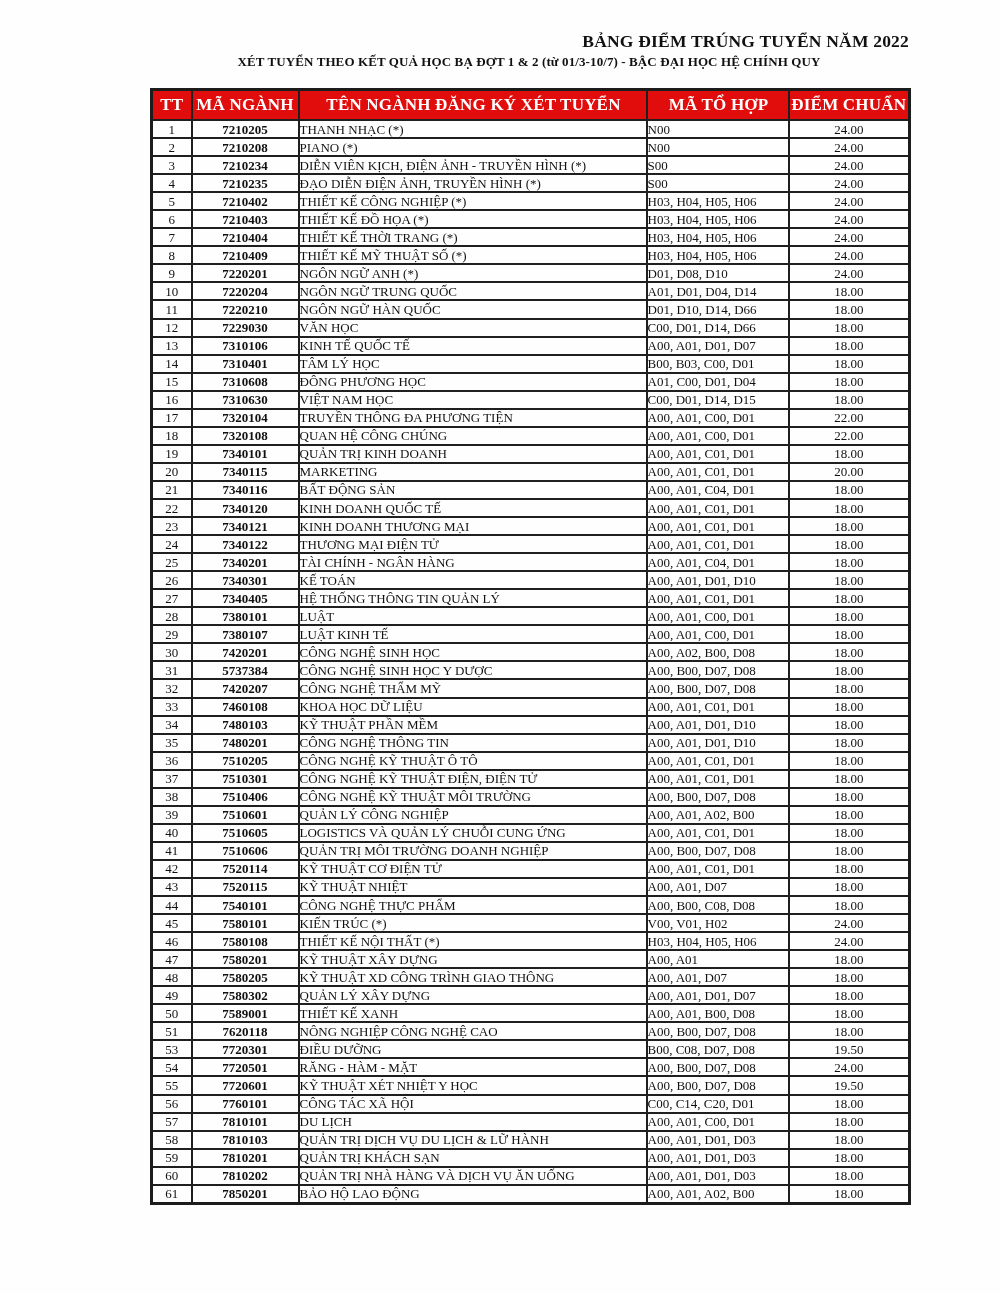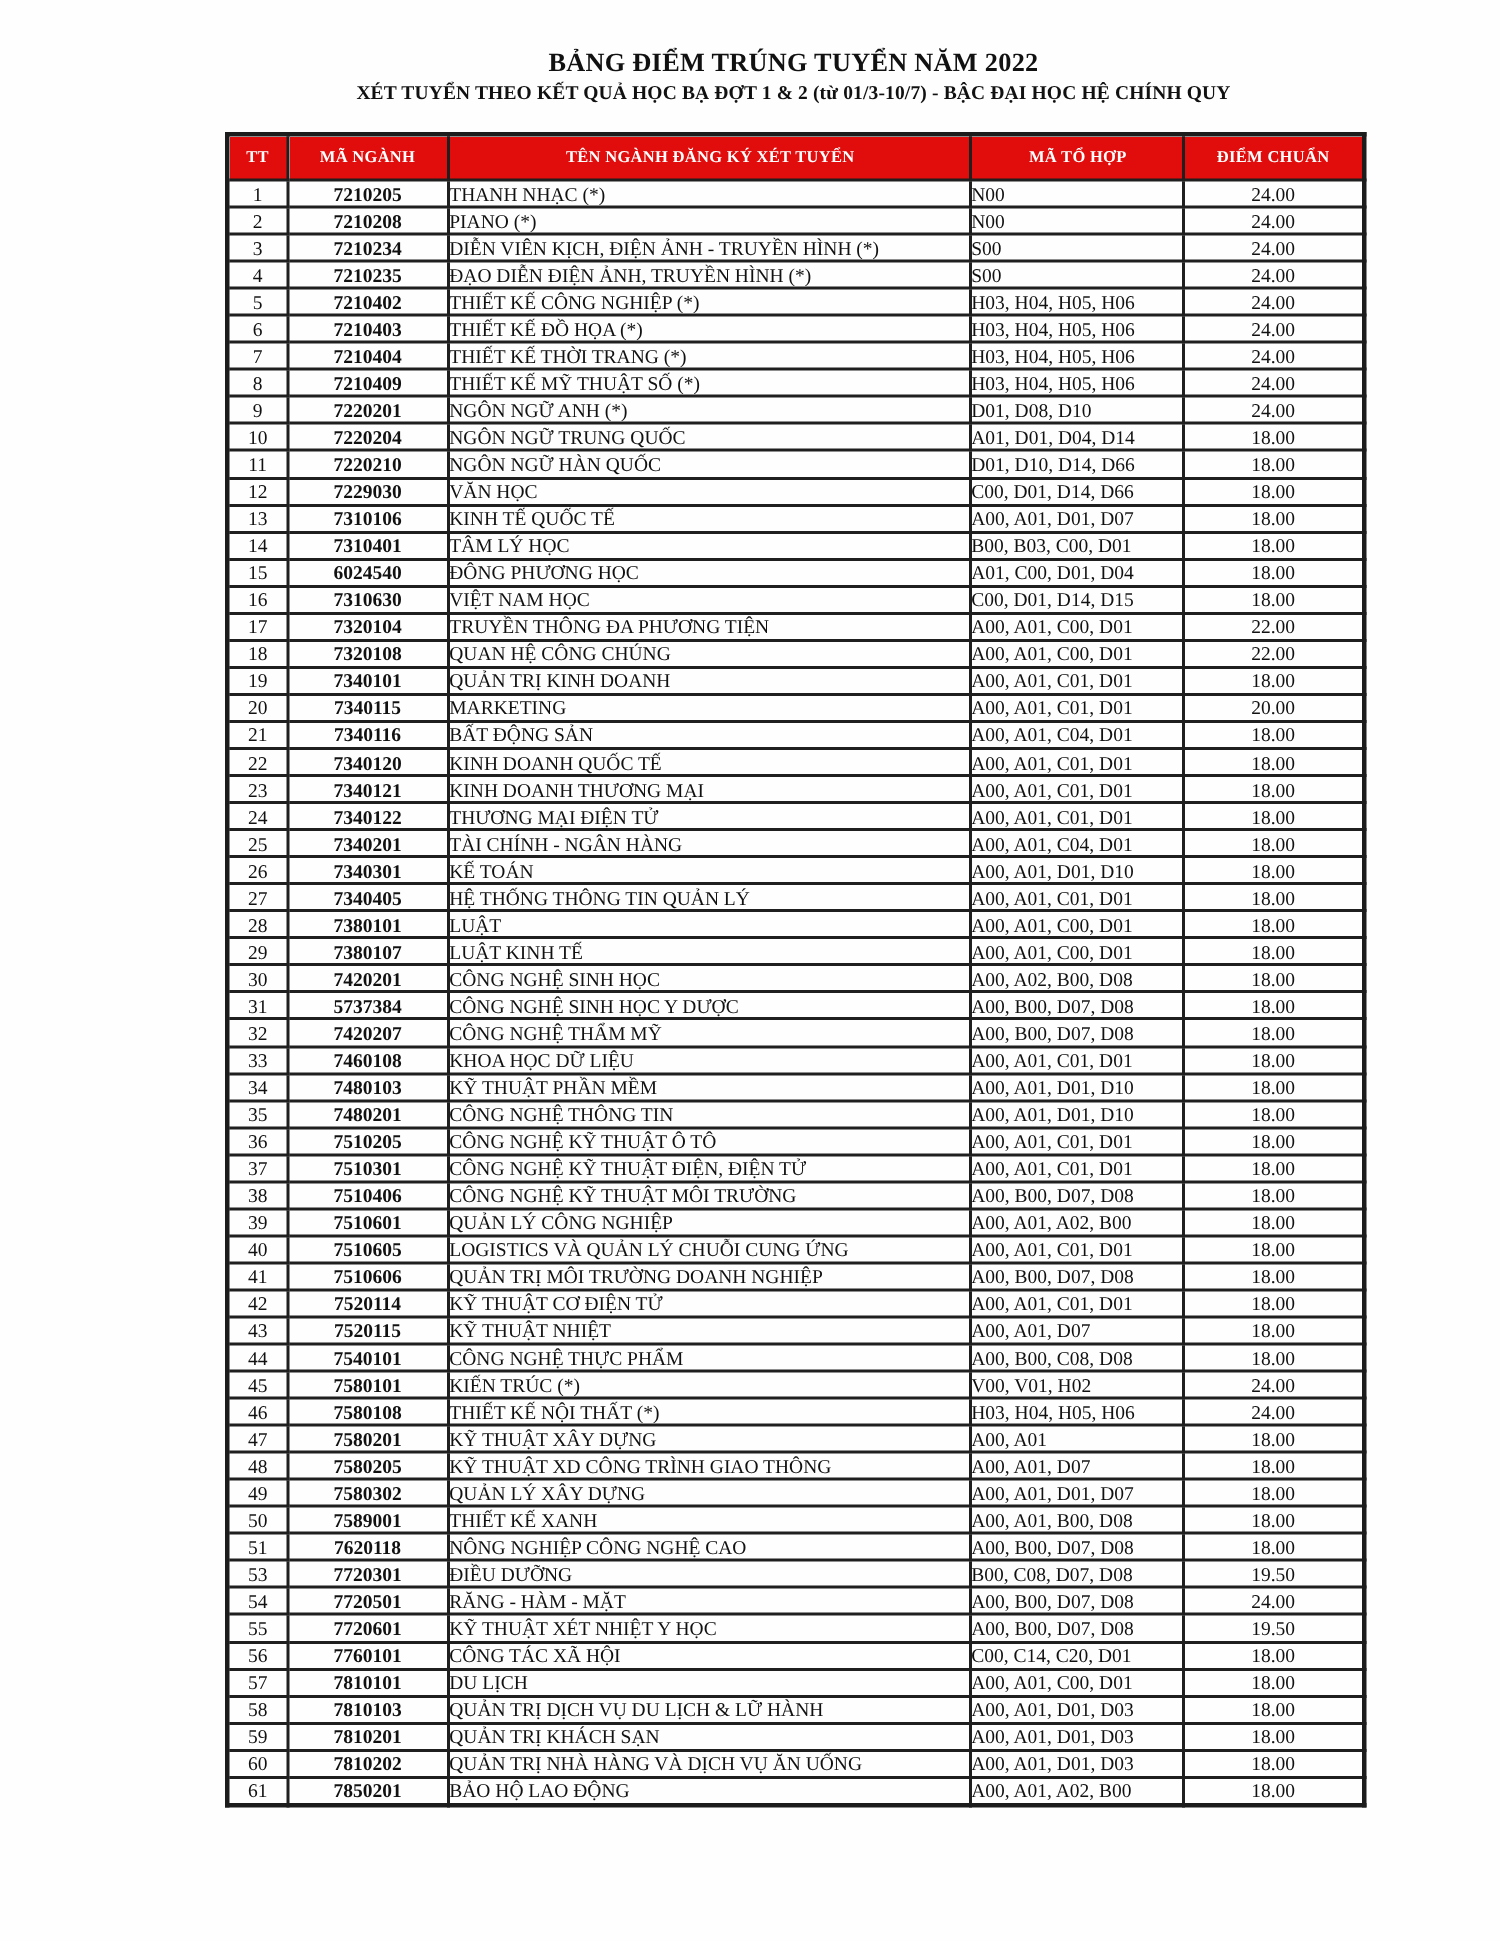--- a/index.html
+++ b/index.html
@@ -22,20 +22,21 @@
     padding-top: 30px;
     text-align: center;
     width: 760px;
     margin: 0 auto 0 149px;
   }
   .title-line1 {
     font-size: 17.5px;
     font-weight: bold;
     letter-spacing: 0.2px;
     line-height: 1.3;
+    text-align: right;
   }
   .title-line2 {
     font-size: 13px;
     font-weight: bold;
     letter-spacing: 0.1px;
     line-height: 1.35;
     white-space: nowrap;
     margin-left: -55px;
     width: 870px;
   }
@@ -50,21 +51,21 @@
   }
   .score-table th, .score-table td {
     border: 2px solid #1f1f1f;
     overflow: hidden;
     white-space: nowrap;
   }
   .score-table th {
     background: #e10d0d;
     color: #ffffff;
     font-weight: bold;
-    font-size: 11px;
+    font-size: 17px;
     height: 26px;
     text-align: center;
     letter-spacing: 0.2px;
   }
   .score-table td {
     height: 16.05px;
     font-size: 13px;
     line-height: 1;
     padding: 0;
     vertical-align: middle;
@@ -196,21 +197,21 @@
         </tr>
         <tr>
           <td class="col-tt">14</td>
           <td class="col-code">7310401</td>
           <td class="col-name">TÂM LÝ HỌC</td>
           <td class="col-combo">B00, B03, C00, D01</td>
           <td class="col-score">18.00</td>
         </tr>
         <tr>
           <td class="col-tt">15</td>
-          <td class="col-code">6024540</td>
+          <td class="col-code">7310608</td>
           <td class="col-name">ĐÔNG PHƯƠNG HỌC</td>
           <td class="col-combo">A01, C00, D01, D04</td>
           <td class="col-score">18.00</td>
         </tr>
         <tr>
           <td class="col-tt">16</td>
           <td class="col-code">7310630</td>
           <td class="col-name">VIỆT NAM HỌC</td>
           <td class="col-combo">C00, D01, D14, D15</td>
           <td class="col-score">18.00</td>

